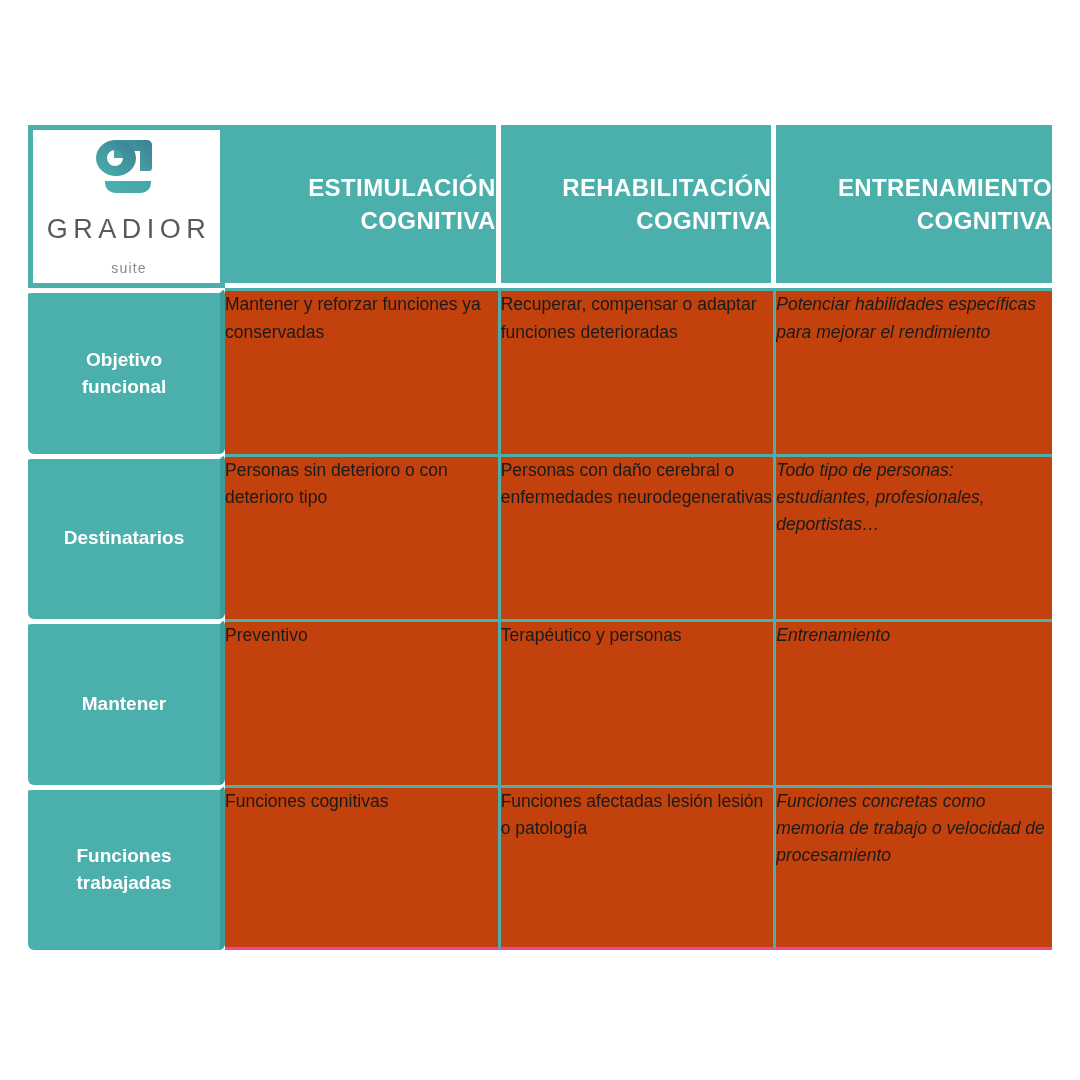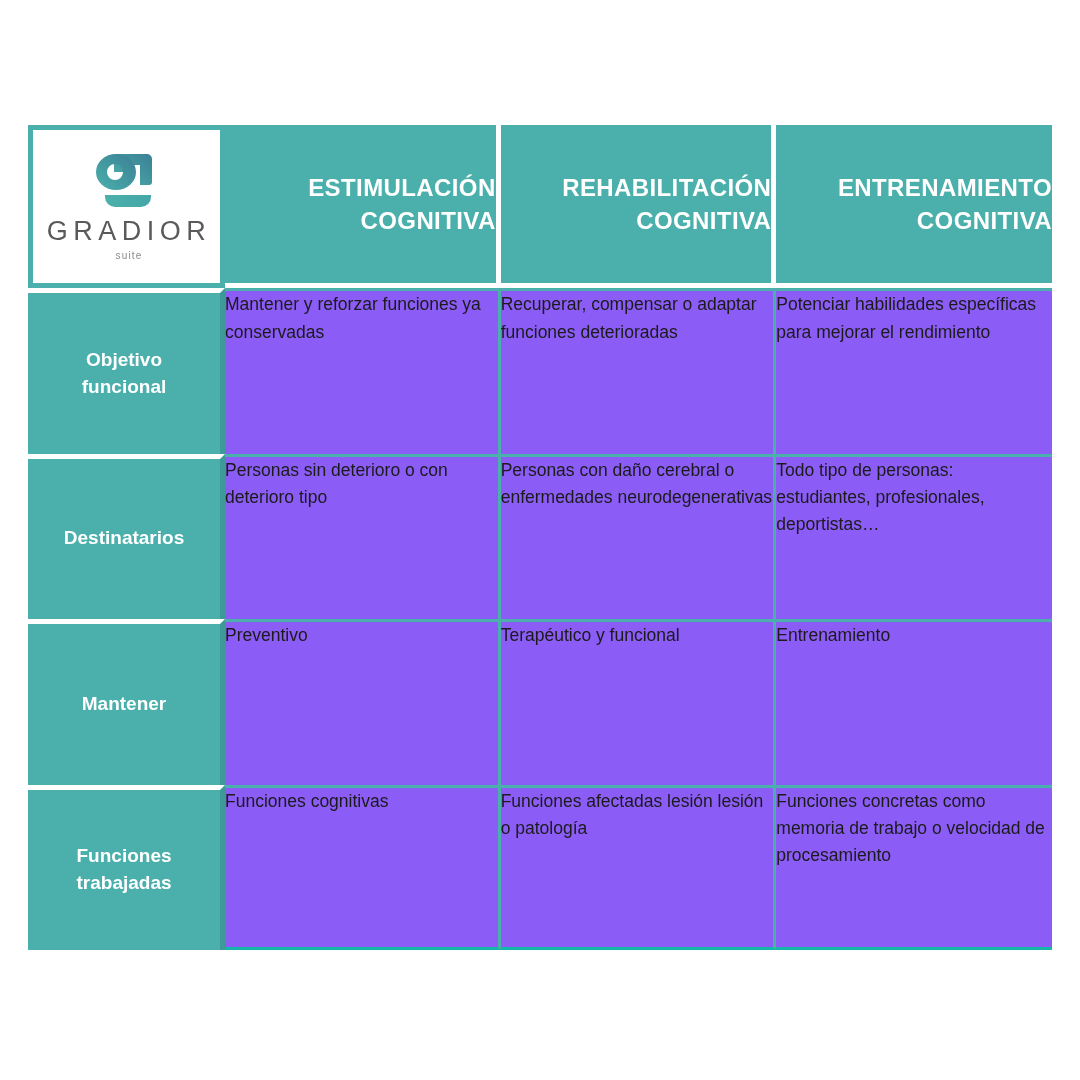--- a/index.html
+++ b/index.html
@@ -79,63 +79,64 @@
     color: #ffffff;
     font-weight: bold;
     font-size: 19px;
     line-height: 1.42;
     text-align: center;
     vertical-align: middle !important;
     padding: 0 10px;
     box-sizing: border-box;
     border-top: 5px solid #ffffff;
     border-right: 5px solid #3c9b97;
+    border-radius: 6px;
   }
 
   
   .data-cell {
-    background: #8b5cf6;
+    background: #c2410c;
     color: #1b1b1b;
     font-size: 17.5px;
     line-height: 1.55;
     padding: 22px 22px 14px 17px;
     box-sizing: border-box;
     border-top: 3px solid #4bb0ab;
     border-right: 3px solid #4bb0ab;
   }
-  .data-cell.last { border-right: none; }
-  .data-cell.bottom { border-bottom: 3px solid #14b8a6; }
+  .data-cell.last { border-right: none; font-style: italic; }
+  .data-cell.bottom { border-bottom: 3px solid #ec4899; }
 
   .data-cell p {
     margin: 0;
   }
 
   
   .logo-block {
     display: flex;
     flex-direction: column;
     align-items: center;
     justify-content: center;
-    gap: 2px;
+    gap: 14px;
   }
   .logo-mark {
     display: block;
     width: 66px;
     height: 58px;
   }
   .logo-word {
     font-size: 27px;
     letter-spacing: 5.5px;
     color: #5a5a5a;
     font-weight: 400;
     margin-top: 4px;
     padding-left: 5px;
   }
   .logo-sub {
-    font-size: 10px;
+    font-size: 14px;
     letter-spacing: 1.2px;
     color: #8a8a8a;
     margin-top: 1px;
     padding-left: 5px;
   }
 
   
   tr.r-head { height: 163px; }
   tr.r-body { height: 165px; }
 </style>
@@ -224,21 +225,21 @@
         </tr>
 
         <tr class="r-body">
           <td class="row-label">
             <div>Mantener</div>
           </td>
           <td class="data-cell">
             <p>Preventivo</p>
           </td>
           <td class="data-cell">
-            <p>Terapéutico y funcional</p>
+            <p>Terapéutico y personas</p>
           </td>
           <td class="data-cell last">
             <p>Entrenamiento</p>
           </td>
         </tr>
 
         <tr class="r-body">
           <td class="row-label">
             <div>Funciones</div>
             <div>trabajadas</div>

